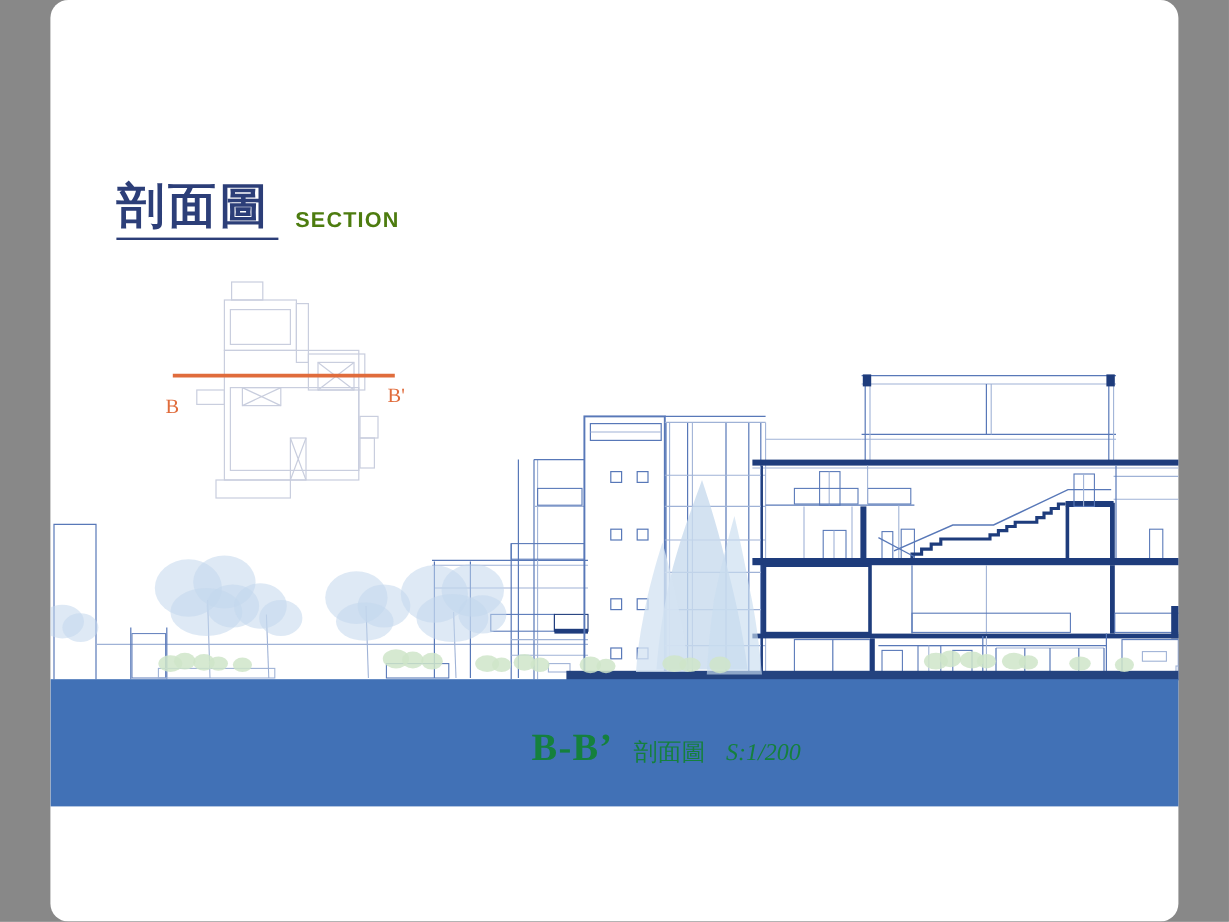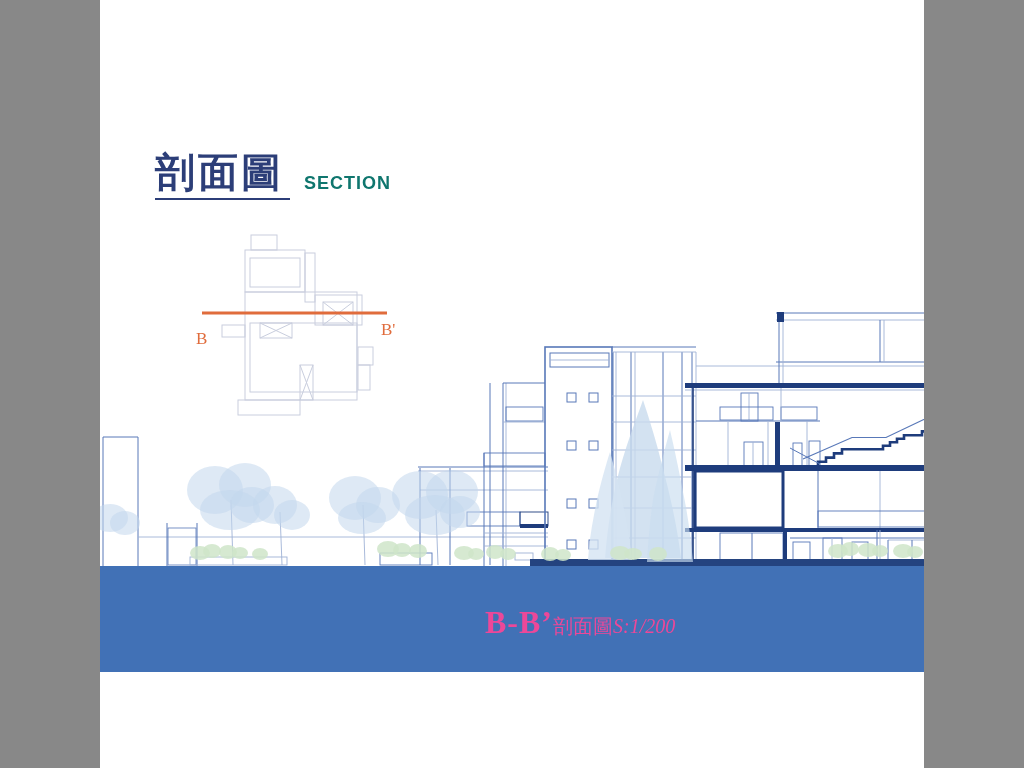--- a/index.html
+++ b/index.html
@@ -1,28 +1,28 @@
 <!DOCTYPE html>
 <html><head>
 <meta charset="utf-8">
 <style>
   html,body{margin:0;padding:0;background:#888;}
-  .slide{position:relative;width:824px;height:768px;background:#ffffff;overflow:hidden;
-         font-family:"Liberation Sans",sans-serif;margin:0 auto;}
+  .slide{position:relative;width:940px;height:768px;background:#ffffff;overflow:hidden;
+         font-family:"Liberation Sans",sans-serif;margin:0 auto;border-radius:15px;}
   .abs{position:absolute;}
 
   
   .title-block{left:55px;top:150px;display:flex;align-items:flex-end;gap:14px;}
   .title-cjk{font-size:40px;font-weight:bold;color:#2C3E78;letter-spacing:3px;line-height:1.1;
              border-bottom:2px solid #2C3E78;padding:0 6px 4px 0;}
-  .title-en{font-size:18px;font-weight:bold;color:#0f766e;letter-spacing:1px;margin-bottom:6px;}
+  .title-en{font-size:18px;font-weight:bold;color:#4d7c0f;letter-spacing:1px;margin-bottom:6px;}
 
   
   .ground-band{left:0;top:566px;width:1024px;height:106px;background:#4171B6;}
-  .caption{left:385px;top:604px;display:flex;align-items:baseline;color:#ec4899;
+  .caption{left:401px;top:604px;display:flex;align-items:baseline;gap:17px;color:#15803d;
            font-family:"Liberation Serif",serif;}
   .cap-section{font-size:32px;font-weight:bold;letter-spacing:1px;}
   .cap-name{font-size:20px;}
   .cap-scale{font-size:20px;font-style:italic;}
 
   svg{display:block;}
   
   .ln{stroke:#5878B8;stroke-width:1;fill:none;}
   .ln2{stroke:#5878B8;stroke-width:1.6;fill:none;}
   .lt{stroke:#9FB2D6;stroke-width:0.9;fill:none;}

